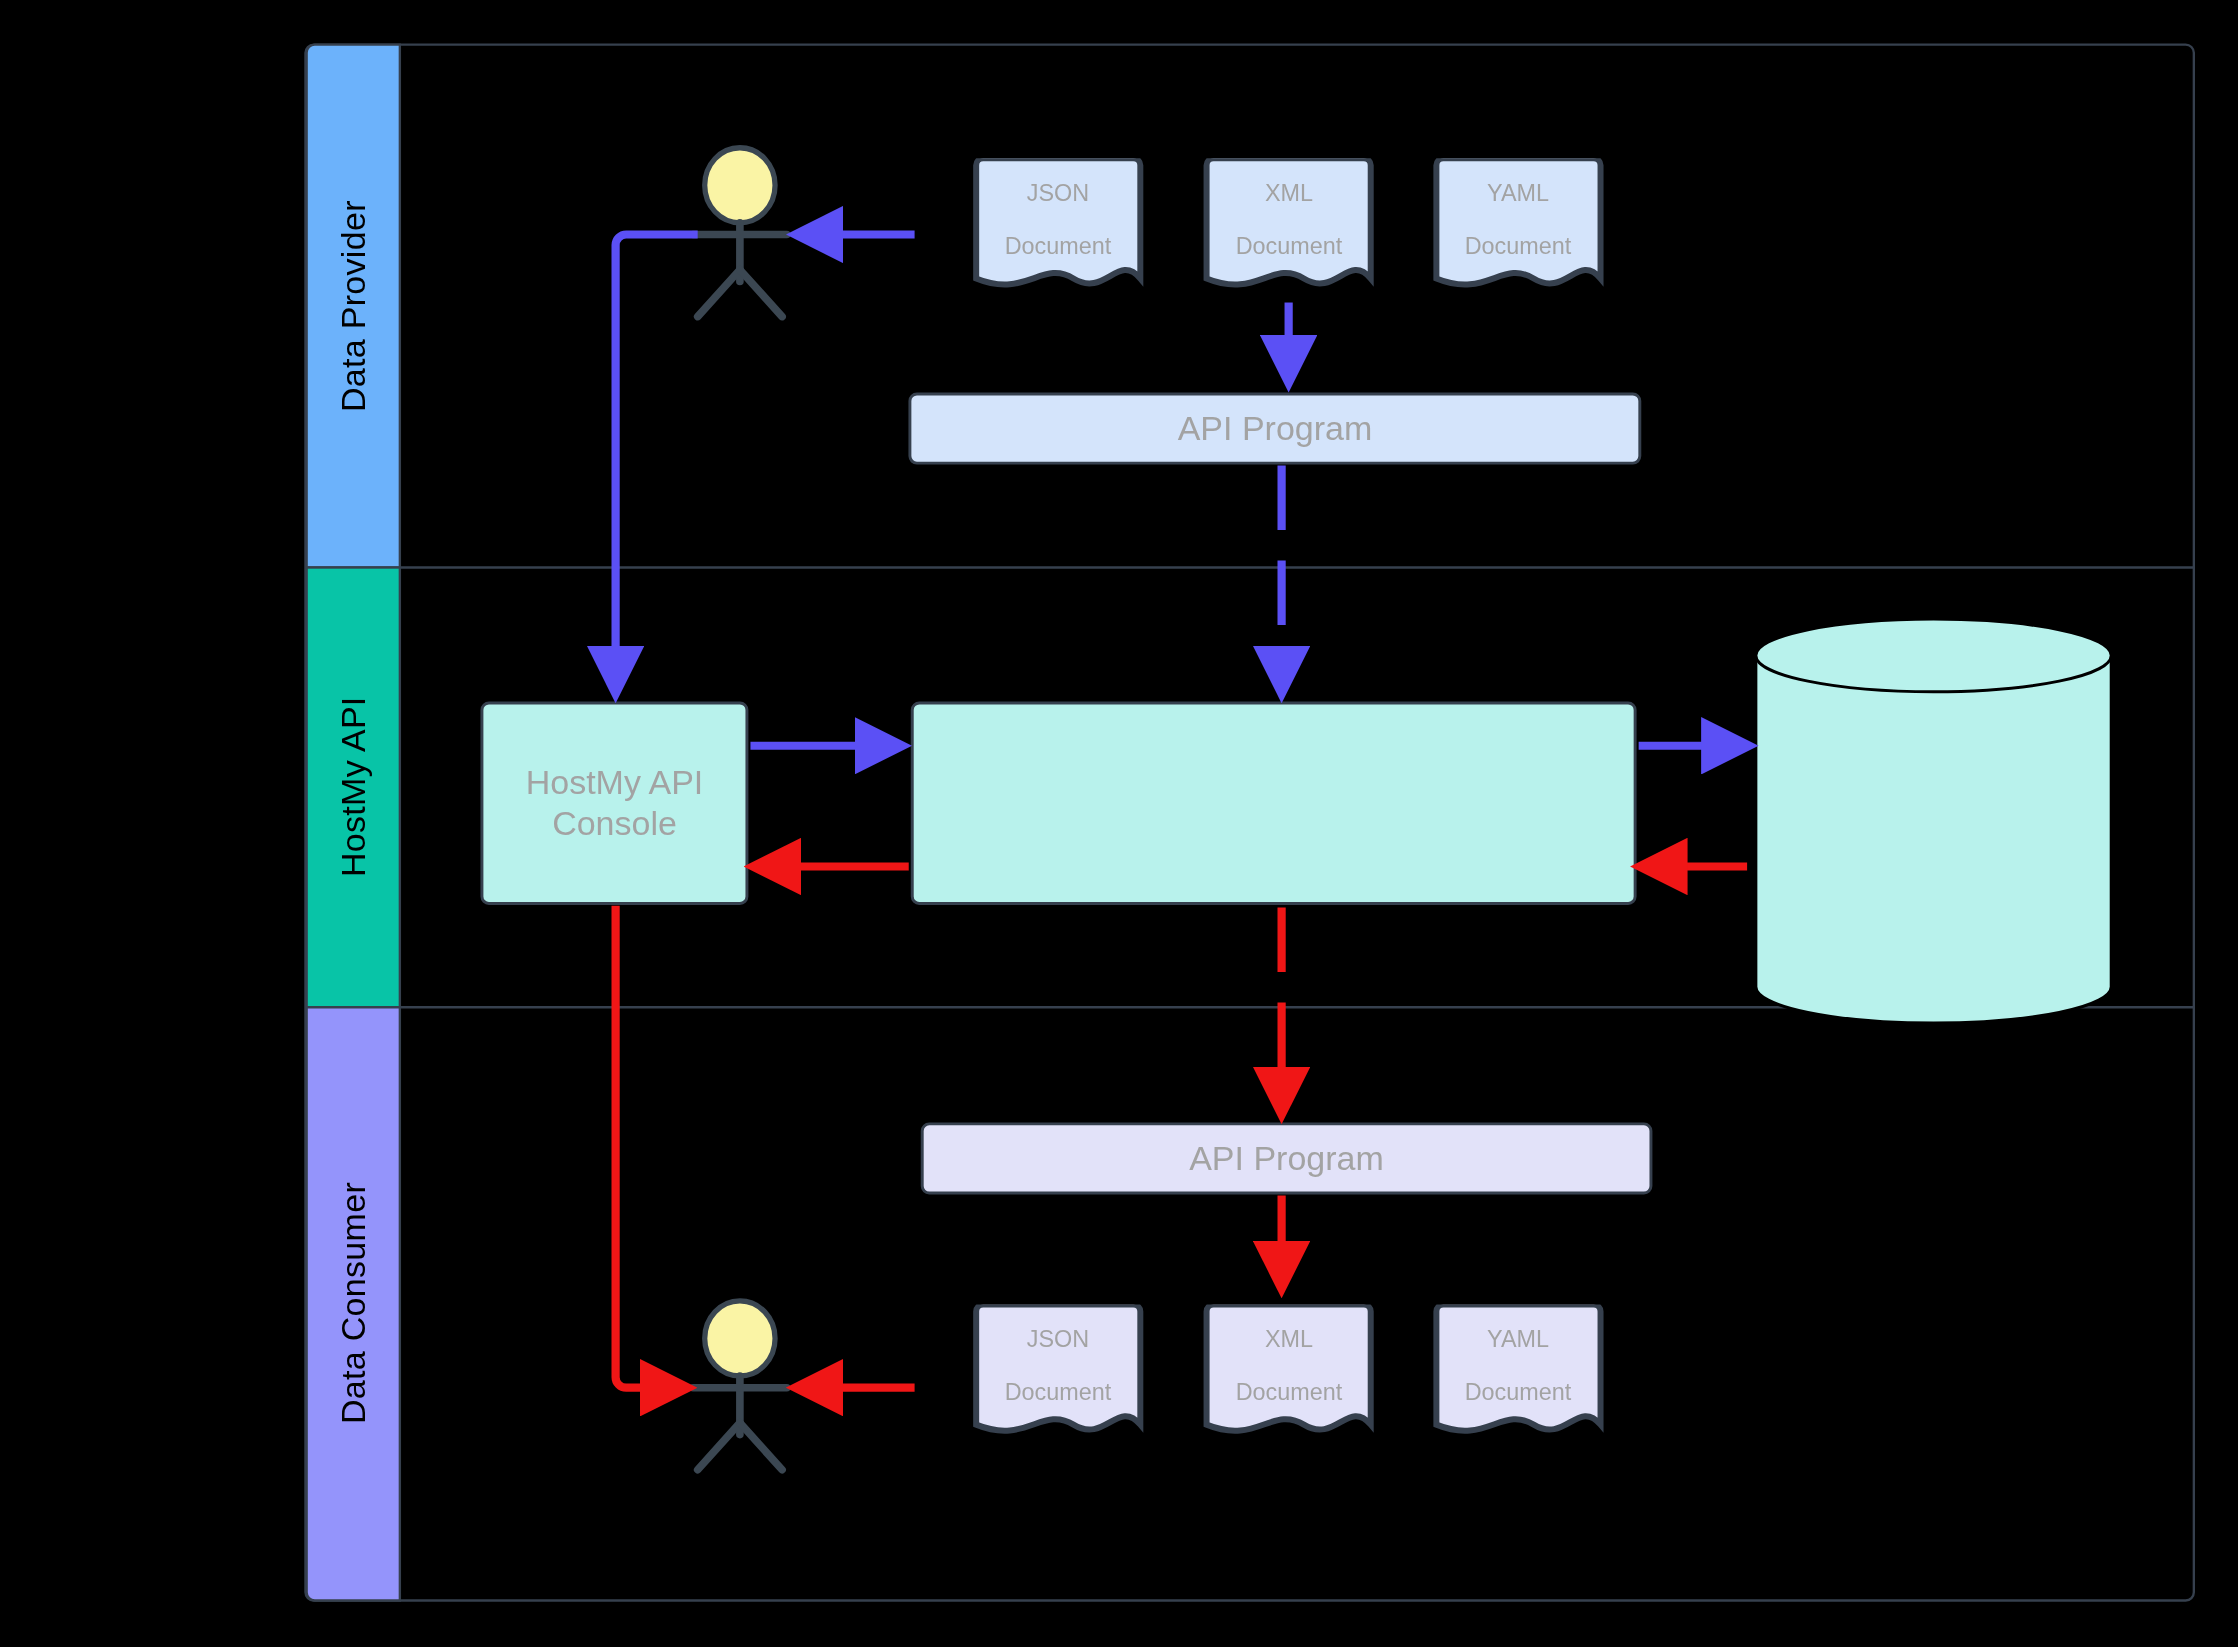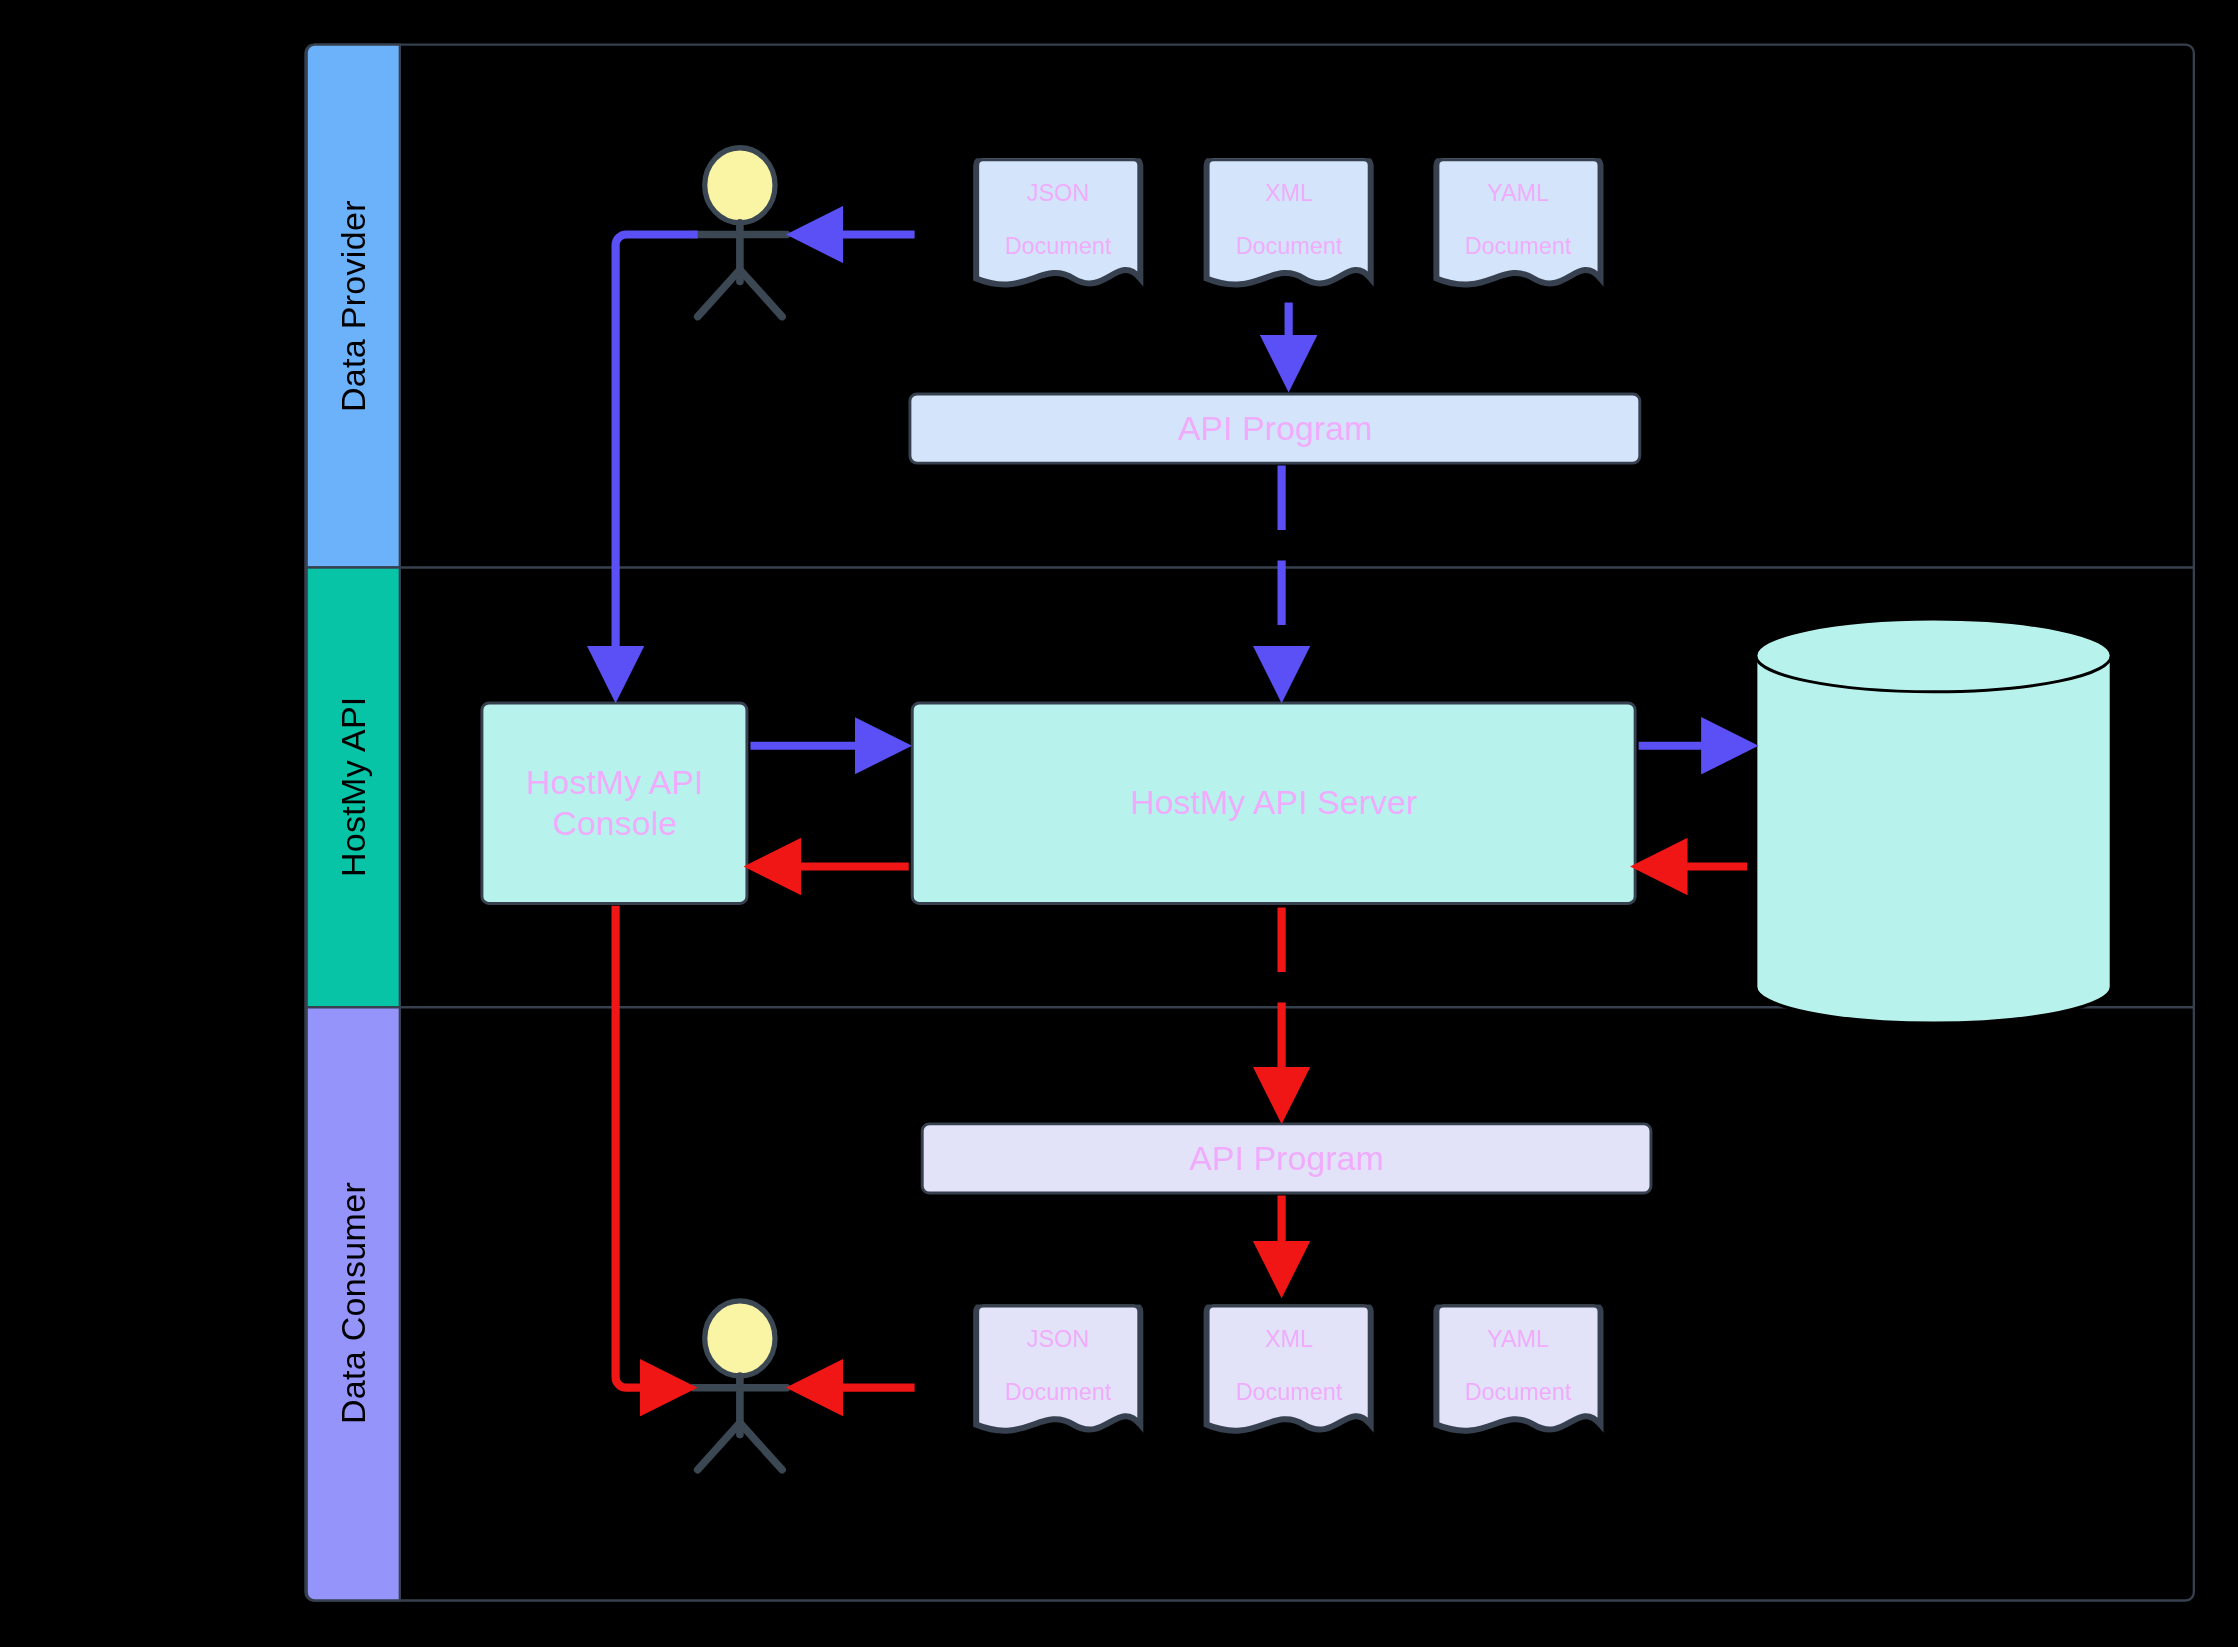--- a/index.html
+++ b/index.html
@@ -6,21 +6,21 @@
   body{width:2239px;height:1648px;font-family:"Liberation Sans",sans-serif;overflow:hidden;}
   #stage{position:relative;width:2239px;height:1648px;background:#000;}
   svg.layer{position:absolute;left:0;top:0;width:2239px;height:1648px;}
   .lane-label{
     position:absolute;display:flex;align-items:center;justify-content:center;
     writing-mode:vertical-rl;transform:rotate(180deg);
     font-size:34px;color:#000;letter-spacing:0.3px;
   }
   .node{
     position:absolute;display:flex;align-items:center;justify-content:center;
-    text-align:center;color:#f0abfc;line-height:1.22;
+    text-align:center;color:#a3a3a3;line-height:1.22;
     box-sizing:border-box;
   }
   .docbox{font-size:23.4px;}
   .bigbox{font-size:34px;}
 </style>
 </head>
 <body>
 
 <div id="stage">
 
@@ -131,21 +131,20 @@
   <div class="node docbox" style="left:1430px;top:176px;width:176px;height:35px;">YAML</div>
   <div class="node docbox" style="left:1430px;top:229px;width:176px;height:35px;">Document</div>
 
   <div class="node bigbox" style="left:910px;top:394px;width:730px;height:69px;">API Program</div>
 
   <div class="node bigbox" style="left:482px;top:703px;width:265px;height:200px;flex-direction:column;">
     <span>HostMy API</span>
     <span>Console</span>
   </div>
 
-  <div class="node bigbox" style="left:912px;top:703px;width:723px;height:200px;">HostMy API Server</div>
 
 
   <div class="node bigbox" style="left:922px;top:1124px;width:729px;height:69px;">API Program</div>
 
   <div class="node docbox" style="left:970px;top:1322px;width:176px;height:35px;">JSON</div>
   <div class="node docbox" style="left:970px;top:1375px;width:176px;height:35px;">Document</div>
 
   <div class="node docbox" style="left:1201px;top:1322px;width:176px;height:35px;">XML</div>
   <div class="node docbox" style="left:1201px;top:1375px;width:176px;height:35px;">Document</div>
 

